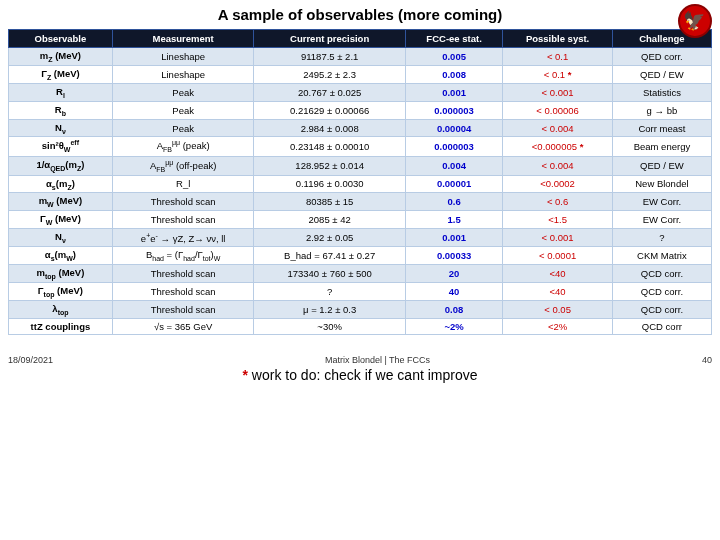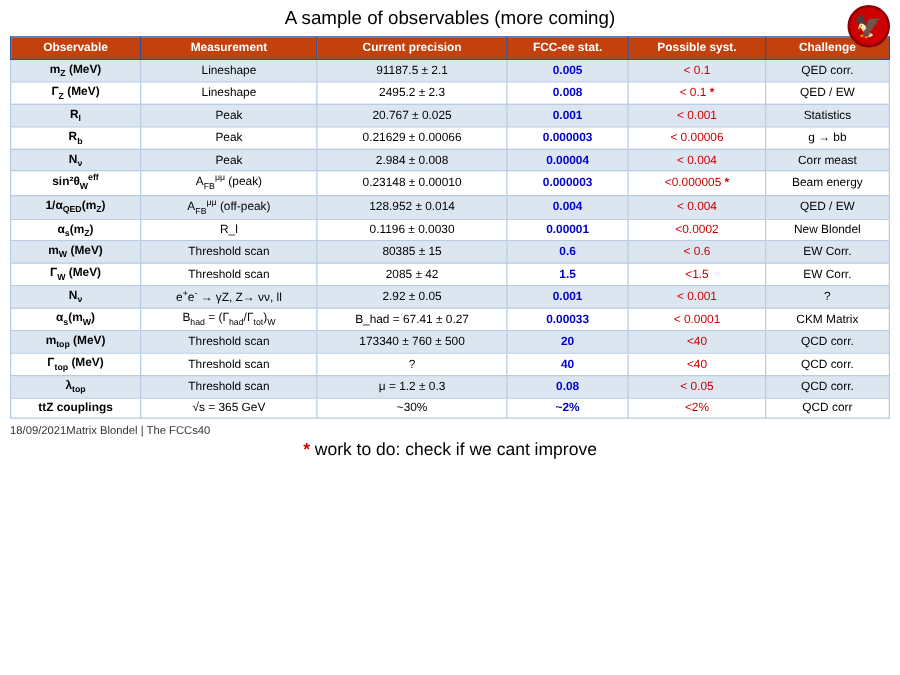--- a/index.html
+++ b/index.html
@@ -15,31 +15,31 @@
     .page {
       width: 720px;
       height: 540px;
       background: white;
       padding: 6px 8px 4px 8px;
       position: relative;
     }
     .title {
       text-align: center;
       font-size: 15px;
-      font-weight: normal;
+      font-weight: bold;
       margin-bottom: 6px;
       color: #000;
     }
     table {
       width: 100%;
       border-collapse: collapse;
       font-size: 9.5px;
     }
     thead tr {
-      background: #c2410c;
+      background: #0f172a;
       color: white;
     }
     thead th {
       border: 1px solid #2f539b;
       padding: 3px 4px;
       text-align: center;
       font-weight: bold;
     }
     tbody tr:nth-child(odd) {
       background: #dce6f1;
@@ -59,23 +59,23 @@
     }
     .bold-blue {
       font-weight: bold;
       color: #0000cc;
     }
     .red-text {
       color: #cc0000;
     }
     .footer-row {
       display: flex;
-      justify-content: flex-start;
+      justify-content: space-between;
       align-items: center;
-      margin-top: 4px;
+      margin-top: 20px;
       font-size: 9px;
       color: #333;
     }
     .footer-note {
       font-size: 14px;
       color: #000;
       text-align: center;
       margin-top: 2px;
     }
     .star {

